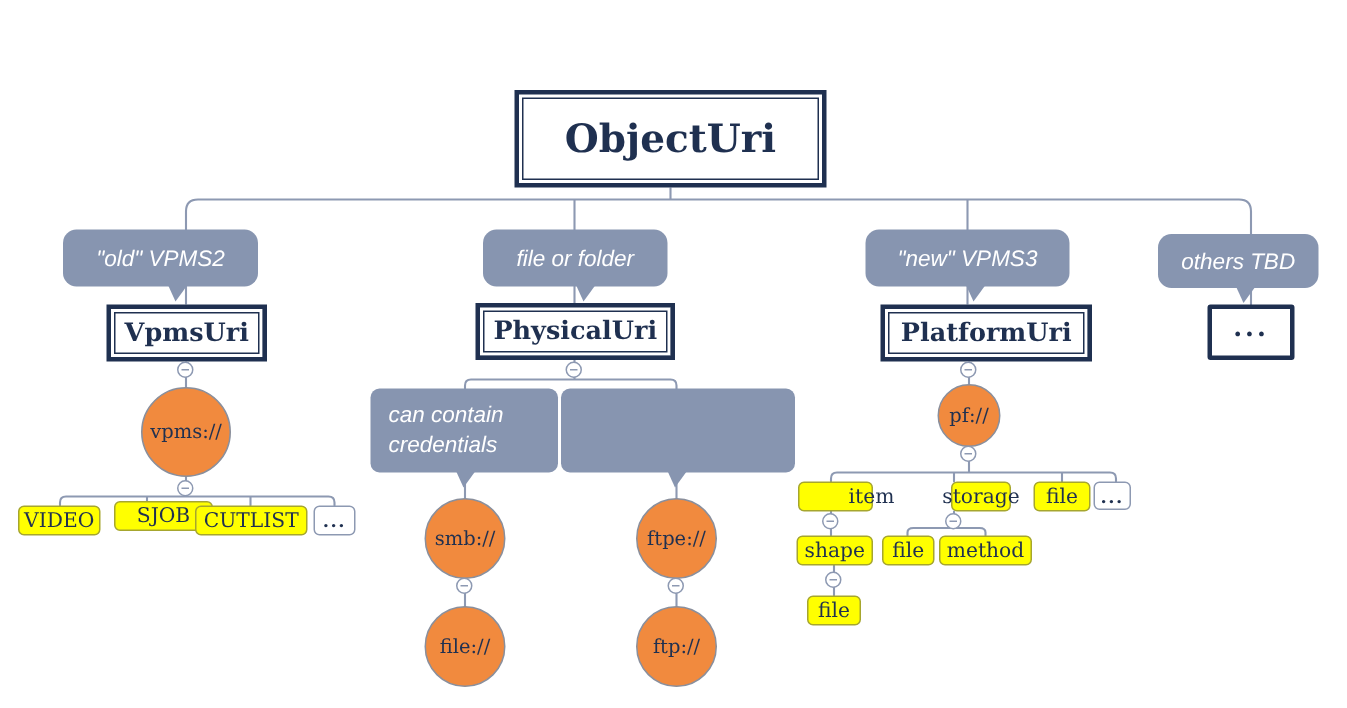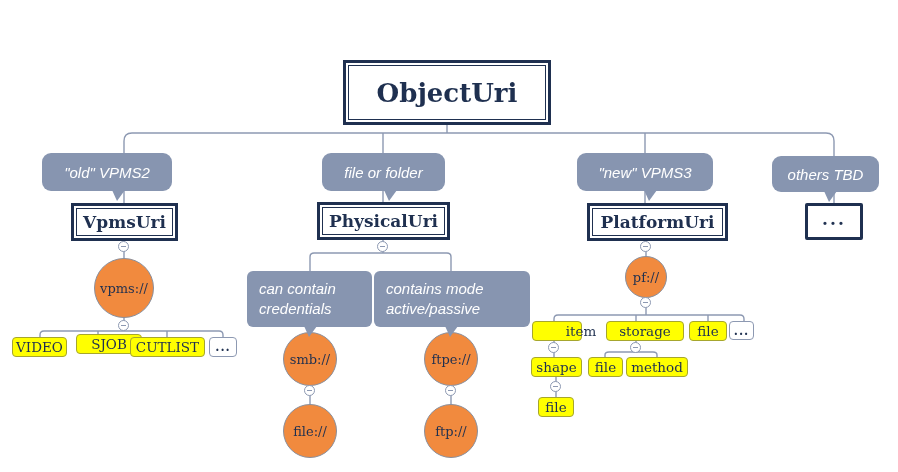--- a/index.html
+++ b/index.html
@@ -29,21 +29,21 @@
   .callout, .note {
     position:absolute; z-index:4;
     background:#8795B0;
     border-radius:9px;
     color:#fff;
     font-family:"Liberation Sans", sans-serif;
     font-style:italic;
     font-size:15px;
   }
   .callout { display:flex; align-items:center; justify-content:center; }
-  .note { border-radius:6px; padding:8px 12px; line-height:1.35;margin-top:12px; }
+  .note { border-radius:6px; padding:8px 12px; line-height:1.35; }
   .tail {
     position:absolute; bottom:-10px;
     width:0; height:0;
     border-left:5px solid transparent;
     border-right:8px solid transparent;
     border-top:11px solid #8795B0;
   }
 
   
   .circle {
@@ -130,36 +130,35 @@
   <div class="callout" style="left:322px; top:153px; width:123px; height:38px;">
     <span>file or folder</span>
     <span class="tail" style="left:62px;"></span>
   </div>
   <div class="mainbox" style="left:317px; top:202px; width:133px; height:38px;">PhysicalUri</div>
   <div class="note" style="left:247px; top:259px; width:125px; height:56px;">
     <span>can contain credentials</span>
     <span class="tail" style="left:57px;"></span>
   </div>
   <div class="note" style="left:374px; top:259px; width:156px; height:56px;">
-    <span>contains mode active/passive</span>
     <span class="tail" style="left:71px;"></span>
   </div>
   <div class="circle" style="left:283px; top:332px; width:54px; height:54px;">smb://</div>
   <div class="circle" style="left:424px; top:332px; width:54px; height:54px;">ftpe://</div>
   <div class="circle" style="left:283px; top:404px; width:54px; height:54px;">file://</div>
   <div class="circle" style="left:424px; top:404px; width:54px; height:54px;">ftp://</div>
 
   <div class="callout" style="left:577px; top:153px; width:136px; height:38px;">
     <span>"new" VPMS3</span>
     <span class="tail" style="left:67px;"></span>
   </div>
   <div class="mainbox" style="left:587px; top:203px; width:141px; height:38px;">PlatformUri</div>
   <div class="circle" style="left:625px; top:256px; width:42px; height:42px;">pf://</div>
   <div class="ybox" style="left:532px; top:321px; width:45px;padding-left:48px;">item</div>
-  <div class="ybox" style="left:606px; top:321px; width:78px;">storage</div>
+  <div class="ybox" style="left:634px; top:321px; width:40px;">storage</div>
   <div class="ybox" style="left:689px; top:321px; width:38px;">file</div>
   <div class="morebox" style="left:729px; top:321px; width:25px; height:19px;">...</div>
   <div class="ybox" style="left:531px; top:357px; width:51px;">shape</div>
   <div class="ybox" style="left:588px; top:357px; width:35px;">file</div>
   <div class="ybox" style="left:626px; top:357px; width:62px;">method</div>
   <div class="ybox" style="left:538px; top:397px; width:36px;">file</div>
 
   <div class="callout" style="left:772px; top:156px; width:107px; height:36px;">
     <span>others TBD</span>
     <span class="tail" style="left:52px;"></span>

